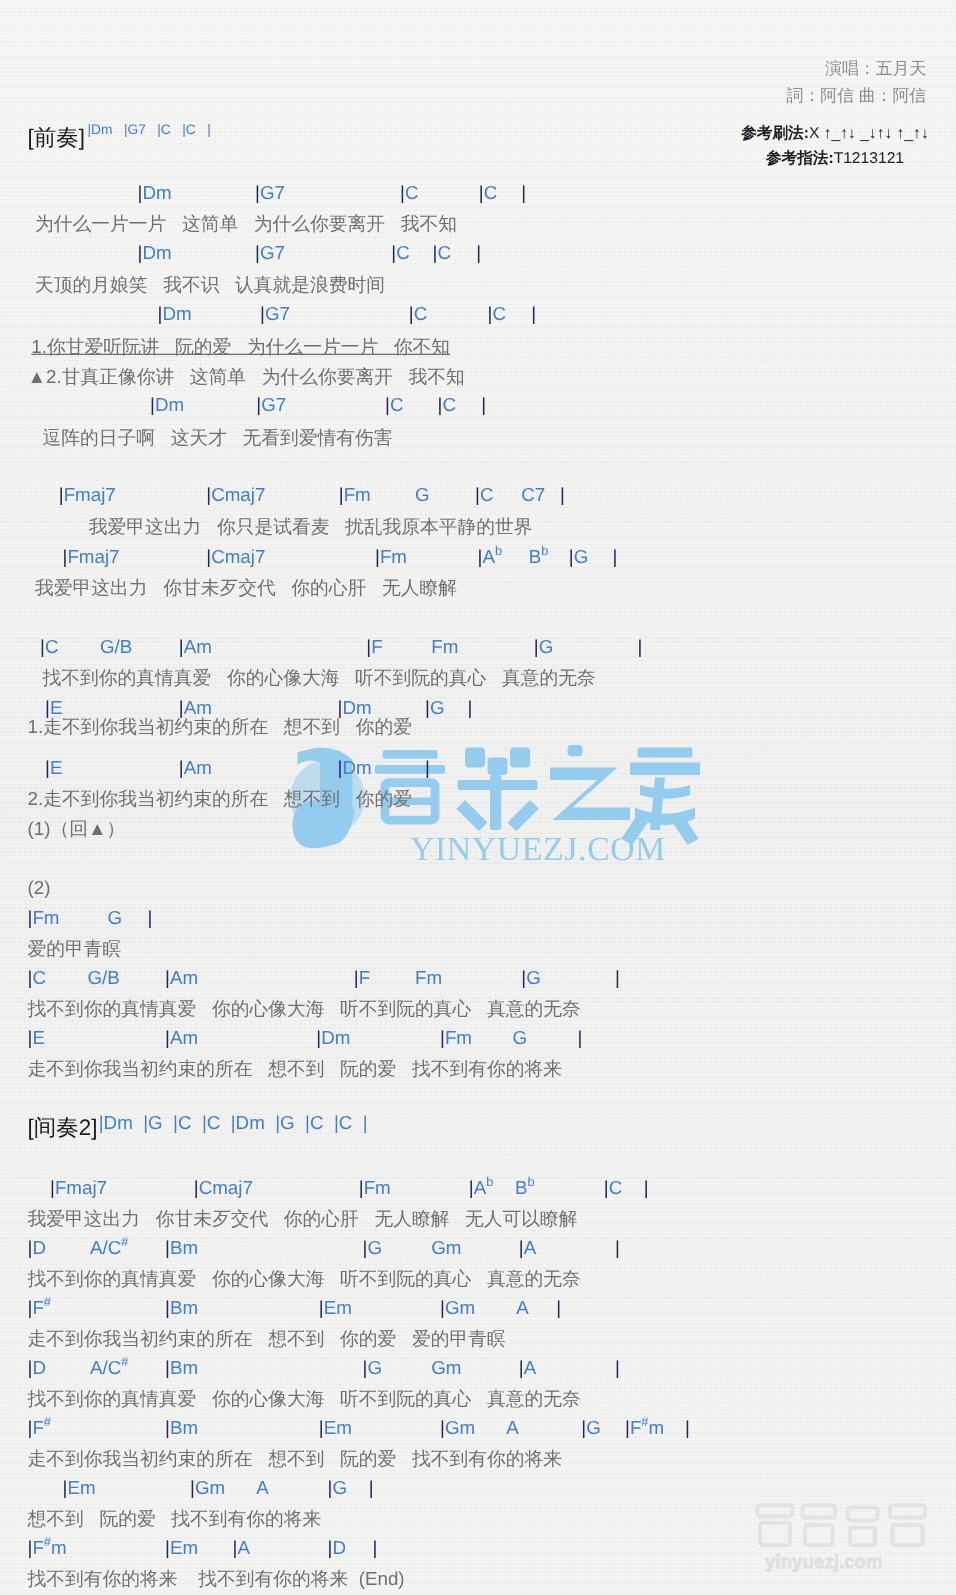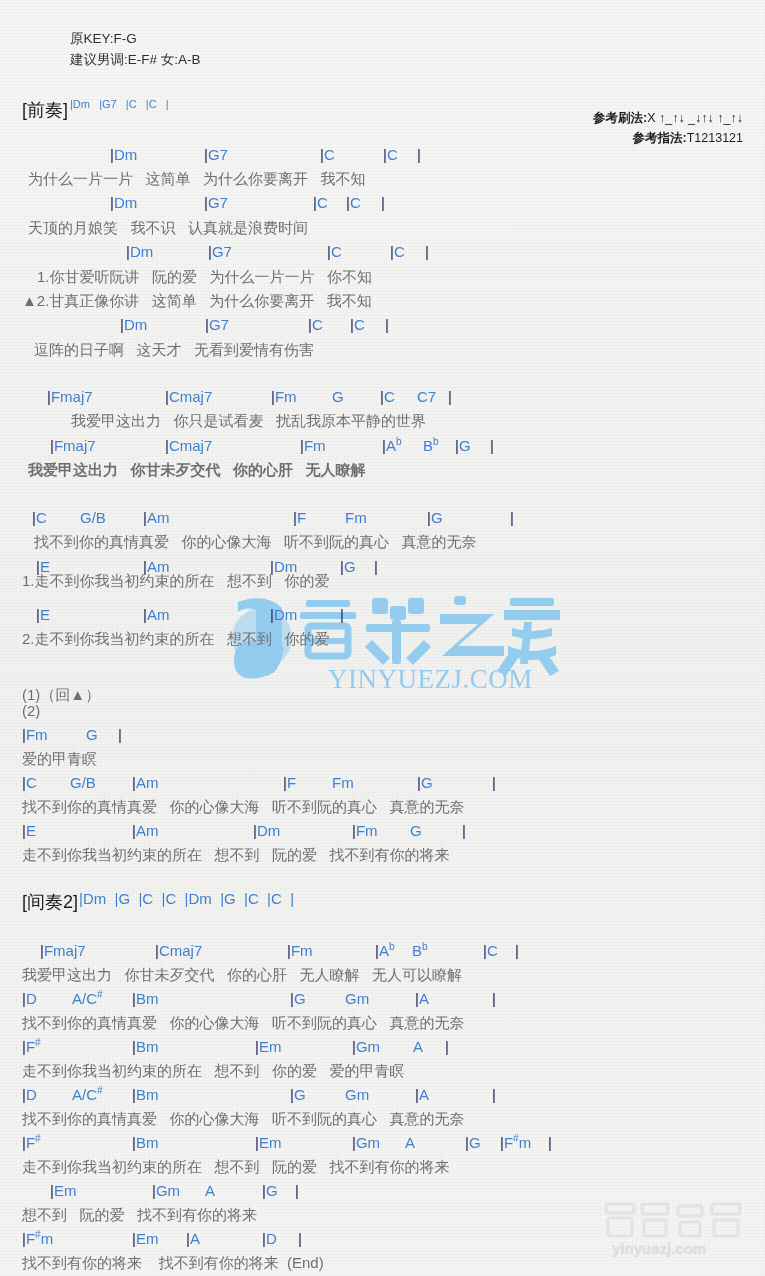--- a/index.html
+++ b/index.html
@@ -37,23 +37,23 @@
     position:absolute;left:70px;top:28px;
     font-size:13.5px;color:#2e2e38;line-height:21px;
     white-space:nowrap;
   }
   .credits{
     position:absolute;right:24px;top:44px;
     font-size:13.5px;color:#8c8c8c;line-height:22px;
     text-align:right;white-space:nowrap;
   }
   .patterns{
-    position:absolute;right:22px;top:108px;
+    position:absolute;right:22px;top:96px;
     font-size:12.5px;color:#1d1d26;line-height:20px;
-    text-align:right;white-space:nowrap;
+    text-align:center;white-space:nowrap;
   }
   .patterns .lbl{font-weight:bold;}
 
   
   .line{
     position:absolute;left:0;right:0;
     height:24px;
     white-space:pre;
     font-size:15px;
   }
@@ -133,25 +133,25 @@
       <rect x="112" y="6" width="28" height="10" rx="2"></rect>
       <rect x="114" y="22" width="24" height="16" rx="2"></rect>
     </g>
     <text x="12" y="56" font-family="'Liberation Sans','DejaVu Sans',sans-serif" font-weight="bold" font-size="15" fill="#e0e0de" stroke="#d6d6d4" stroke-width="0.6">yinyuezj.com</text>
   </svg>
 </div>
 
 <div class="sheet">
 
 
-  <div class="keyinfo">
-    <div>原KEY:F-G</div>
-    <div>建议男调:E-F# 女:A-B</div>
-  </div>
-
+
+  <div class="credits">
+    <div>演唱：五月天</div>
+    <div>詞：阿信  曲：阿信</div>
+  </div>
 
   <div class="patterns">
     <div><span class="lbl">参考刷法:</span><span>X ↑_↑↓ _↓↑↓ ↑_↑↓</span></div>
     <div><span class="lbl">参考指法:</span><span>T1213121</span></div>
   </div>
 
   <div class="line" style="top:98px">
     <span class="seg section" style="left:22px">[前奏]</span>
     <span class="seg" style="left:70px;font-size:11px;color:#3f7fd0">|Dm   |G7   |C   |C   |</span>
   </div>
@@ -160,35 +160,35 @@
     <span class="seg section" style="left:22px">[间奏2]</span>
     <span class="seg" style="left:79px;font-size:15px;color:#3f7fd0">|Dm  |G  |C  |C  |Dm  |G  |C  |C  |</span>
   </div>
 
   <div id="score-lines">
       <div class="line chordline" style="top: 146px;"><span class="seg" style="left: 110px;"><span class="bar">|</span><span class="chord">Dm</span></span><span class="seg" style="left: 204px;"><span class="bar">|</span><span class="chord">G7</span></span><span class="seg" style="left: 320px;"><span class="bar">|</span><span class="chord">C</span></span><span class="seg" style="left: 383px;"><span class="bar">|</span><span class="chord">C</span></span><span class="seg" style="left: 417px;"><span class="bar">|</span></span></div>
       <div class="line lyricline" style="top: 170px;"><span class="seg lyr" style="left: 28px;">为什么一片一片   这简单   为什么你要离开   我不知</span></div>
       <div class="line chordline" style="top: 194px;"><span class="seg" style="left: 110px;"><span class="bar">|</span><span class="chord">Dm</span></span><span class="seg" style="left: 204px;"><span class="bar">|</span><span class="chord">G7</span></span><span class="seg" style="left: 313px;"><span class="bar">|</span><span class="chord">C</span></span><span class="seg" style="left: 346px;"><span class="bar">|</span><span class="chord">C</span></span><span class="seg" style="left: 381px;"><span class="bar">|</span></span></div>
       <div class="line lyricline" style="top: 219px;"><span class="seg lyr" style="left: 28px;">天顶的月娘笑   我不识   认真就是浪费时间</span></div>
       <div class="line chordline" style="top: 243px;"><span class="seg" style="left: 126px;"><span class="bar">|</span><span class="chord">Dm</span></span><span class="seg" style="left: 208px;"><span class="bar">|</span><span class="chord">G7</span></span><span class="seg" style="left: 327px;"><span class="bar">|</span><span class="chord">C</span></span><span class="seg" style="left: 390px;"><span class="bar">|</span><span class="chord">C</span></span><span class="seg" style="left: 425px;"><span class="bar">|</span></span></div>
-      <div class="line lyricline" style="top: 268px;"><span class="seg lyr" style="left: 37px;">1.你甘爱听阮讲   阮的爱   为什么一片一片   你不知</span></div>
+      <div class="line lyricline" style="top: 268px;"><span class="seg lyr" style="left: 25px; text-decoration: underline;">1.你甘爱听阮讲   阮的爱   为什么一片一片   你不知</span></div>
       <div class="line lyricline" style="top: 292px;"><span class="seg lyr" style="left: 22px;">▲2.甘真正像你讲   这简单   为什么你要离开   我不知</span></div>
       <div class="line chordline" style="top: 316px;"><span class="seg" style="left: 120px;"><span class="bar">|</span><span class="chord">Dm</span></span><span class="seg" style="left: 205px;"><span class="bar">|</span><span class="chord">G7</span></span><span class="seg" style="left: 308px;"><span class="bar">|</span><span class="chord">C</span></span><span class="seg" style="left: 350px;"><span class="bar">|</span><span class="chord">C</span></span><span class="seg" style="left: 385px;"><span class="bar">|</span></span></div>
       <div class="line lyricline" style="top: 341px;"><span class="seg lyr" style="left: 34px;">逗阵的日子啊   这天才   无看到爱情有伤害</span></div>
       <div class="line chordline" style="top: 388px;"><span class="seg" style="left: 47px;"><span class="bar">|</span><span class="chord">Fmaj7</span></span><span class="seg" style="left: 165px;"><span class="bar">|</span><span class="chord">Cmaj7</span></span><span class="seg" style="left: 271px;"><span class="bar">|</span><span class="chord">Fm</span></span><span class="seg" style="left: 332px;"><span class="chord">G</span></span><span class="seg" style="left: 380px;"><span class="bar">|</span><span class="chord">C</span></span><span class="seg" style="left: 417px;"><span class="chord">C7</span></span><span class="seg" style="left: 448px;"><span class="bar">|</span></span></div>
       <div class="line lyricline" style="top: 412px; margin-left: 43px;"><span class="seg lyr" style="left: 28px;">我爱甲这出力   你只是试看麦   扰乱我原本平静的世界</span></div>
       <div class="line chordline" style="top: 437px;"><span class="seg" style="left: 50px;"><span class="bar">|</span><span class="chord">Fmaj7</span></span><span class="seg" style="left: 165px;"><span class="bar">|</span><span class="chord">Cmaj7</span></span><span class="seg" style="left: 300px;"><span class="bar">|</span><span class="chord">Fm</span></span><span class="seg" style="left: 382px;"><span class="bar">|</span><span class="chord">A<sup>b</sup></span></span><span class="seg" style="left: 423px;"><span class="chord">B<sup>b</sup></span></span><span class="seg" style="left: 455px;"><span class="bar">|</span><span class="chord">G</span></span><span class="seg" style="left: 490px;"><span class="bar">|</span></span></div>
-      <div class="line lyricline" style="top: 461px;"><span class="seg lyr" style="left: 28px; font-weight: bold;">我爱甲这出力   你甘未歹交代   你的心肝   无人瞭解</span></div>
+      <div class="line lyricline" style="top: 461px;"><span class="seg lyr" style="left: 28px;">我爱甲这出力   你甘未歹交代   你的心肝   无人瞭解</span></div>
       <div class="line chordline" style="top: 509px;"><span class="seg" style="left: 32px;"><span class="bar">|</span><span class="chord">C</span></span><span class="seg" style="left: 80px;"><span class="chord">G/B</span></span><span class="seg" style="left: 143px;"><span class="bar">|</span><span class="chord">Am</span></span><span class="seg" style="left: 293px;"><span class="bar">|</span><span class="chord">F</span></span><span class="seg" style="left: 345px;"><span class="chord">Fm</span></span><span class="seg" style="left: 427px;"><span class="bar">|</span><span class="chord">G</span></span><span class="seg" style="left: 510px;"><span class="bar">|</span></span></div>
       <div class="line lyricline" style="top: 533px;"><span class="seg lyr" style="left: 34px;">找不到你的真情真爱   你的心像大海   听不到阮的真心   真意的无奈</span></div>
       <div class="line chordline" style="top: 558px;"><span class="seg" style="left: 36px;"><span class="bar">|</span><span class="chord">E</span></span><span class="seg" style="left: 143px;"><span class="bar">|</span><span class="chord">Am</span></span><span class="seg" style="left: 270px;"><span class="bar">|</span><span class="chord">Dm</span></span><span class="seg" style="left: 340px;"><span class="bar">|</span><span class="chord">G</span></span><span class="seg" style="left: 374px;"><span class="bar">|</span></span></div>
       <div class="line lyricline" style="top: 572px;"><span class="seg lyr" style="left: 22px;">1.走不到你我当初约束的所在   想不到   你的爱</span></div>
       <div class="line chordline" style="top: 606px;"><span class="seg" style="left: 36px;"><span class="bar">|</span><span class="chord">E</span></span><span class="seg" style="left: 143px;"><span class="bar">|</span><span class="chord">Am</span></span><span class="seg" style="left: 270px;"><span class="bar">|</span><span class="chord">Dm</span></span><span class="seg" style="left: 340px;"><span class="bar">|</span></span></div>
       <div class="line lyricline" style="top: 630px;"><span class="seg lyr" style="left: 22px;">2.走不到你我当初约束的所在   想不到   你的爱</span></div>
-      <div class="line lyricline" style="top: 654px; margin-top: 32px;"><span class="seg lyr" style="left: 22px;">(1)（回▲）</span></div>
+      <div class="line lyricline" style="top: 654px;"><span class="seg lyr" style="left: 22px;">(1)（回▲）</span></div>
       <div class="line lyricline" style="top: 702px;"><span class="seg lyr" style="left: 22px;">(2)</span></div>
       <div class="line chordline" style="top: 726px;"><span class="seg" style="left: 22px;"><span class="bar">|</span><span class="chord">Fm</span></span><span class="seg" style="left: 86px;"><span class="chord">G</span></span><span class="seg" style="left: 118px;"><span class="bar">|</span></span></div>
       <div class="line lyricline" style="top: 750px;"><span class="seg lyr" style="left: 22px;">爱的甲青瞑</span></div>
       <div class="line chordline" style="top: 774px;"><span class="seg" style="left: 22px;"><span class="bar">|</span><span class="chord">C</span></span><span class="seg" style="left: 70px;"><span class="chord">G/B</span></span><span class="seg" style="left: 132px;"><span class="bar">|</span><span class="chord">Am</span></span><span class="seg" style="left: 283px;"><span class="bar">|</span><span class="chord">F</span></span><span class="seg" style="left: 332px;"><span class="chord">Fm</span></span><span class="seg" style="left: 417px;"><span class="bar">|</span><span class="chord">G</span></span><span class="seg" style="left: 492px;"><span class="bar">|</span></span></div>
       <div class="line lyricline" style="top: 798px;"><span class="seg lyr" style="left: 22px;">找不到你的真情真爱   你的心像大海   听不到阮的真心   真意的无奈</span></div>
       <div class="line chordline" style="top: 822px;"><span class="seg" style="left: 22px;"><span class="bar">|</span><span class="chord">E</span></span><span class="seg" style="left: 132px;"><span class="bar">|</span><span class="chord">Am</span></span><span class="seg" style="left: 253px;"><span class="bar">|</span><span class="chord">Dm</span></span><span class="seg" style="left: 352px;"><span class="bar">|</span><span class="chord">Fm</span></span><span class="seg" style="left: 410px;"><span class="chord">G</span></span><span class="seg" style="left: 462px;"><span class="bar">|</span></span></div>
       <div class="line lyricline" style="top: 846px;"><span class="seg lyr" style="left: 22px;">走不到你我当初约束的所在   想不到   阮的爱   找不到有你的将来</span></div>
       <div class="line chordline" style="top: 942px;"><span class="seg" style="left: 40px;"><span class="bar">|</span><span class="chord">Fmaj7</span></span><span class="seg" style="left: 155px;"><span class="bar">|</span><span class="chord">Cmaj7</span></span><span class="seg" style="left: 287px;"><span class="bar">|</span><span class="chord">Fm</span></span><span class="seg" style="left: 375px;"><span class="bar">|</span><span class="chord">A<sup>b</sup></span></span><span class="seg" style="left: 412px;"><span class="chord">B<sup>b</sup></span></span><span class="seg" style="left: 483px;"><span class="bar">|</span><span class="chord">C</span></span><span class="seg" style="left: 515px;"><span class="bar">|</span></span></div>
       <div class="line lyricline" style="top: 966px;"><span class="seg lyr" style="left: 22px;">我爱甲这出力   你甘未歹交代   你的心肝   无人瞭解   无人可以瞭解</span></div>
       <div class="line chordline" style="top: 990px;"><span class="seg" style="left: 22px;"><span class="bar">|</span><span class="chord">D</span></span><span class="seg" style="left: 72px;"><span class="chord">A/C<sup>#</sup></span></span><span class="seg" style="left: 132px;"><span class="bar">|</span><span class="chord">Bm</span></span><span class="seg" style="left: 290px;"><span class="bar">|</span><span class="chord">G</span></span><span class="seg" style="left: 345px;"><span class="chord">Gm</span></span><span class="seg" style="left: 415px;"><span class="bar">|</span><span class="chord">A</span></span><span class="seg" style="left: 492px;"><span class="bar">|</span></span></div>

